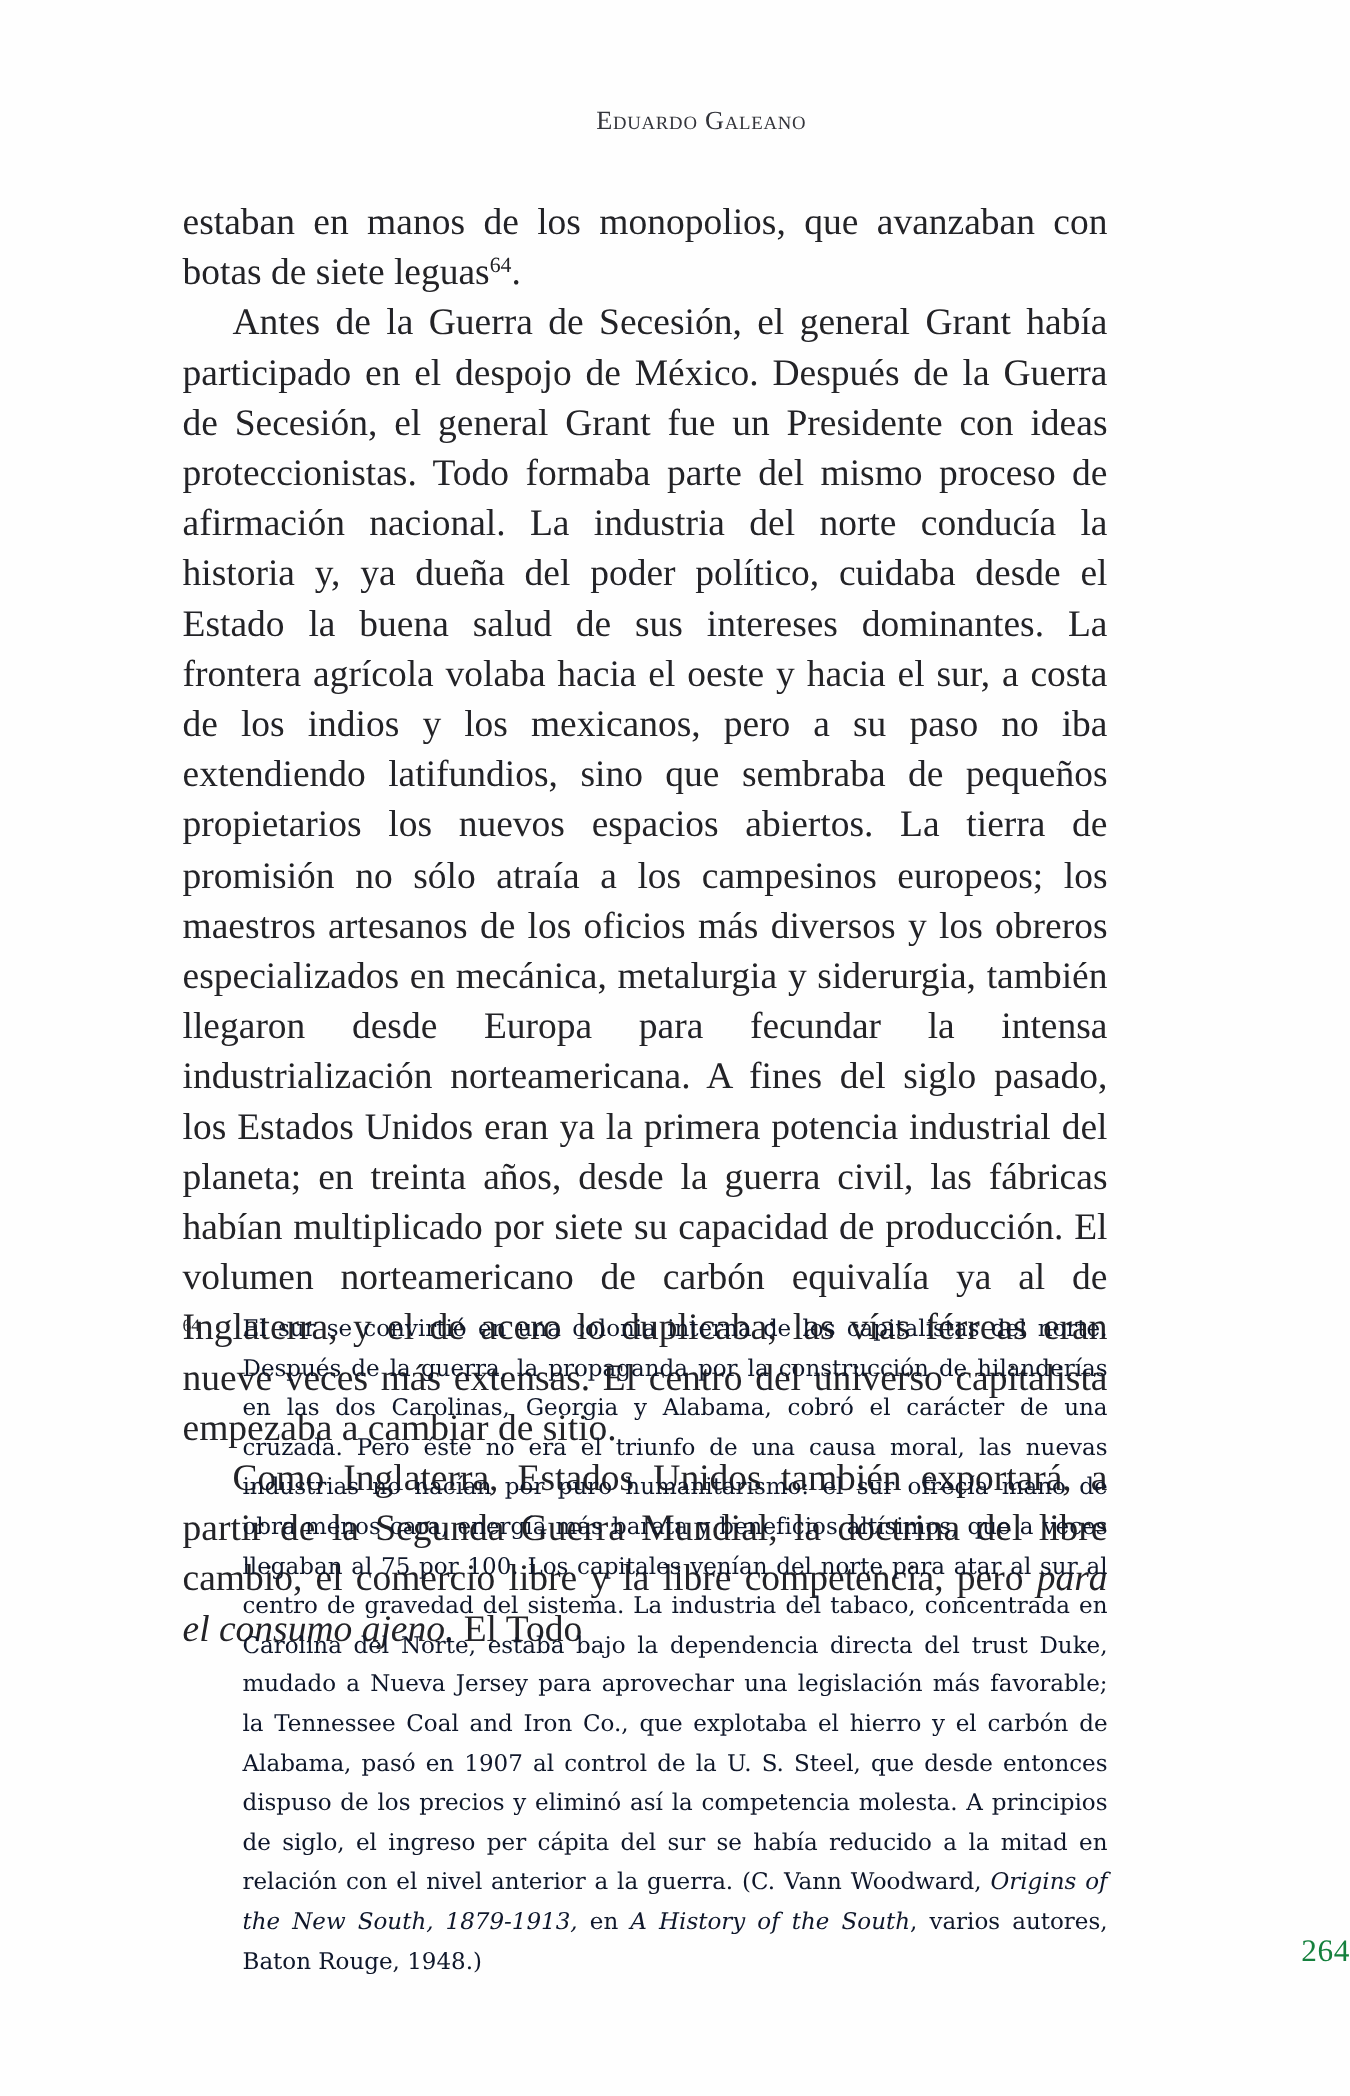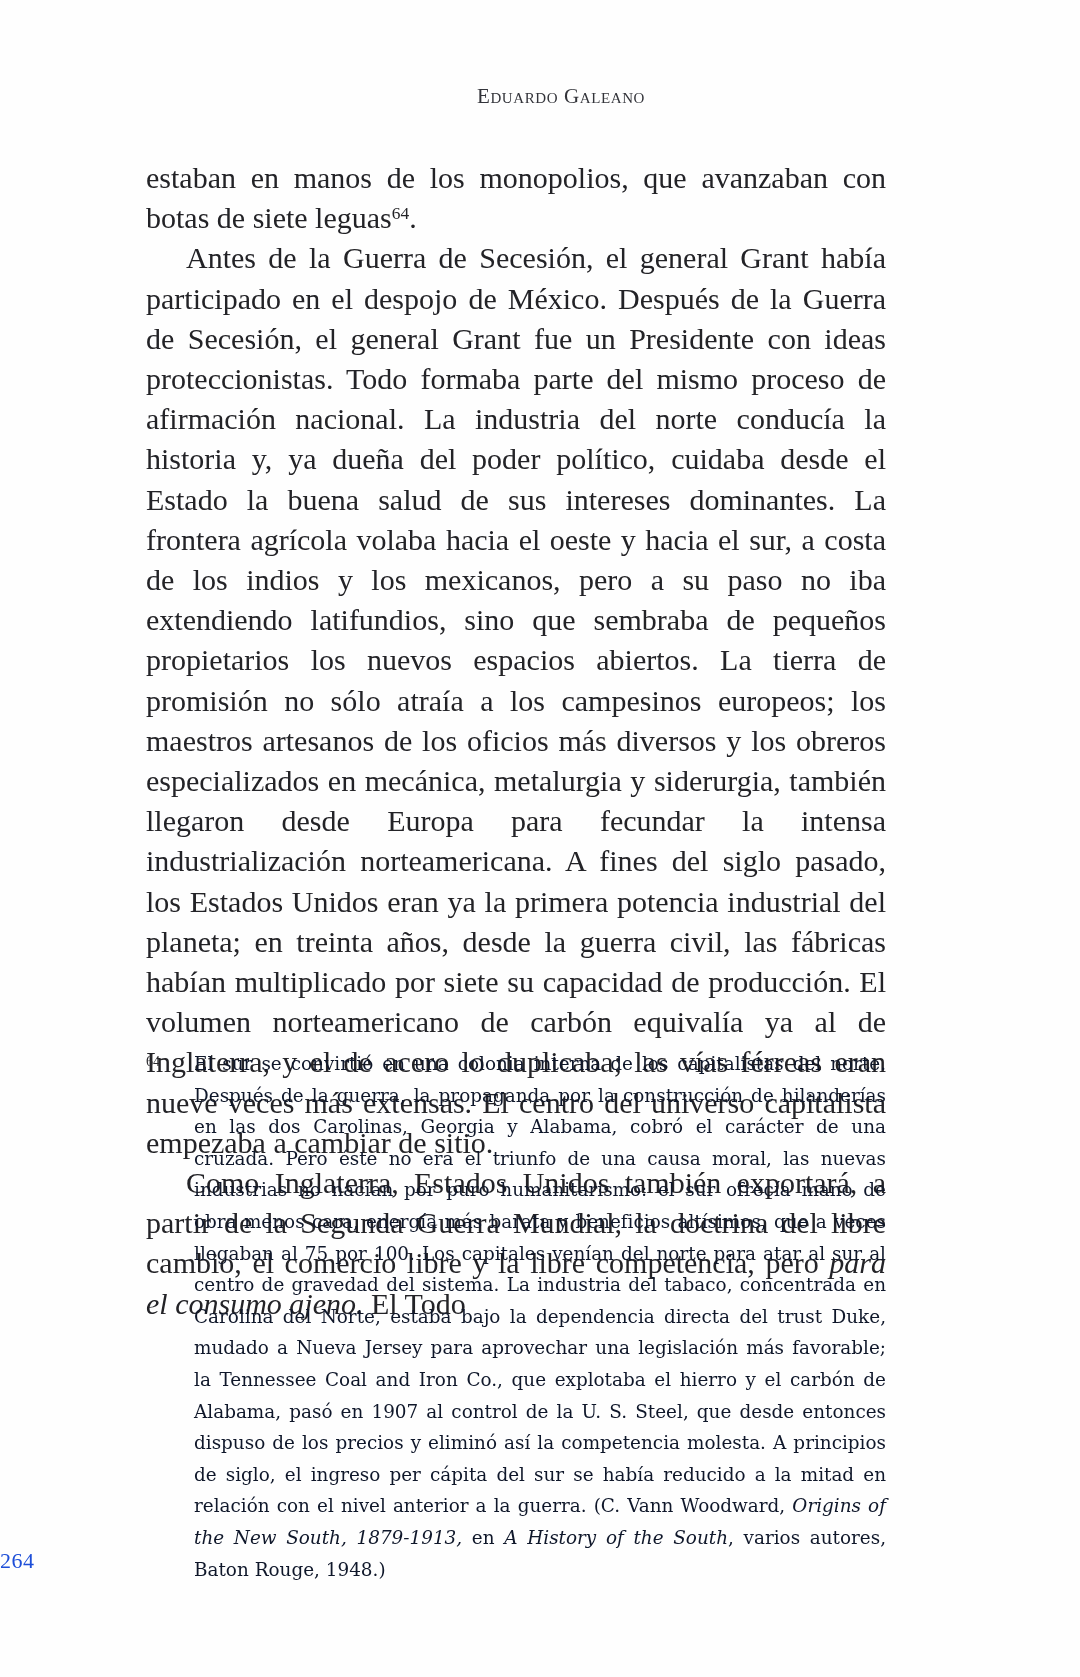--- a/index.html
+++ b/index.html
@@ -97,23 +97,23 @@
     font-family: "DejaVu Serif", "Liberation Serif", serif;
     font-size: 18.4px;
   }
 
   
   .folio {
     position: absolute;
     top: 1548px;
     left: 0;
     right: 0;
-    text-align: left;
-    font-size: 22px;
-    color: #1d4ed8;
+    text-align: right;
+    font-size: 25px;
+    color: #15803d;
     letter-spacing: 0.5px;
   }
 </style>
 </head>
 <body>
 
 <div class="page">
 
   <div class="running-head">
     <span class="rh-inner">Eduardo Galeano</span>

